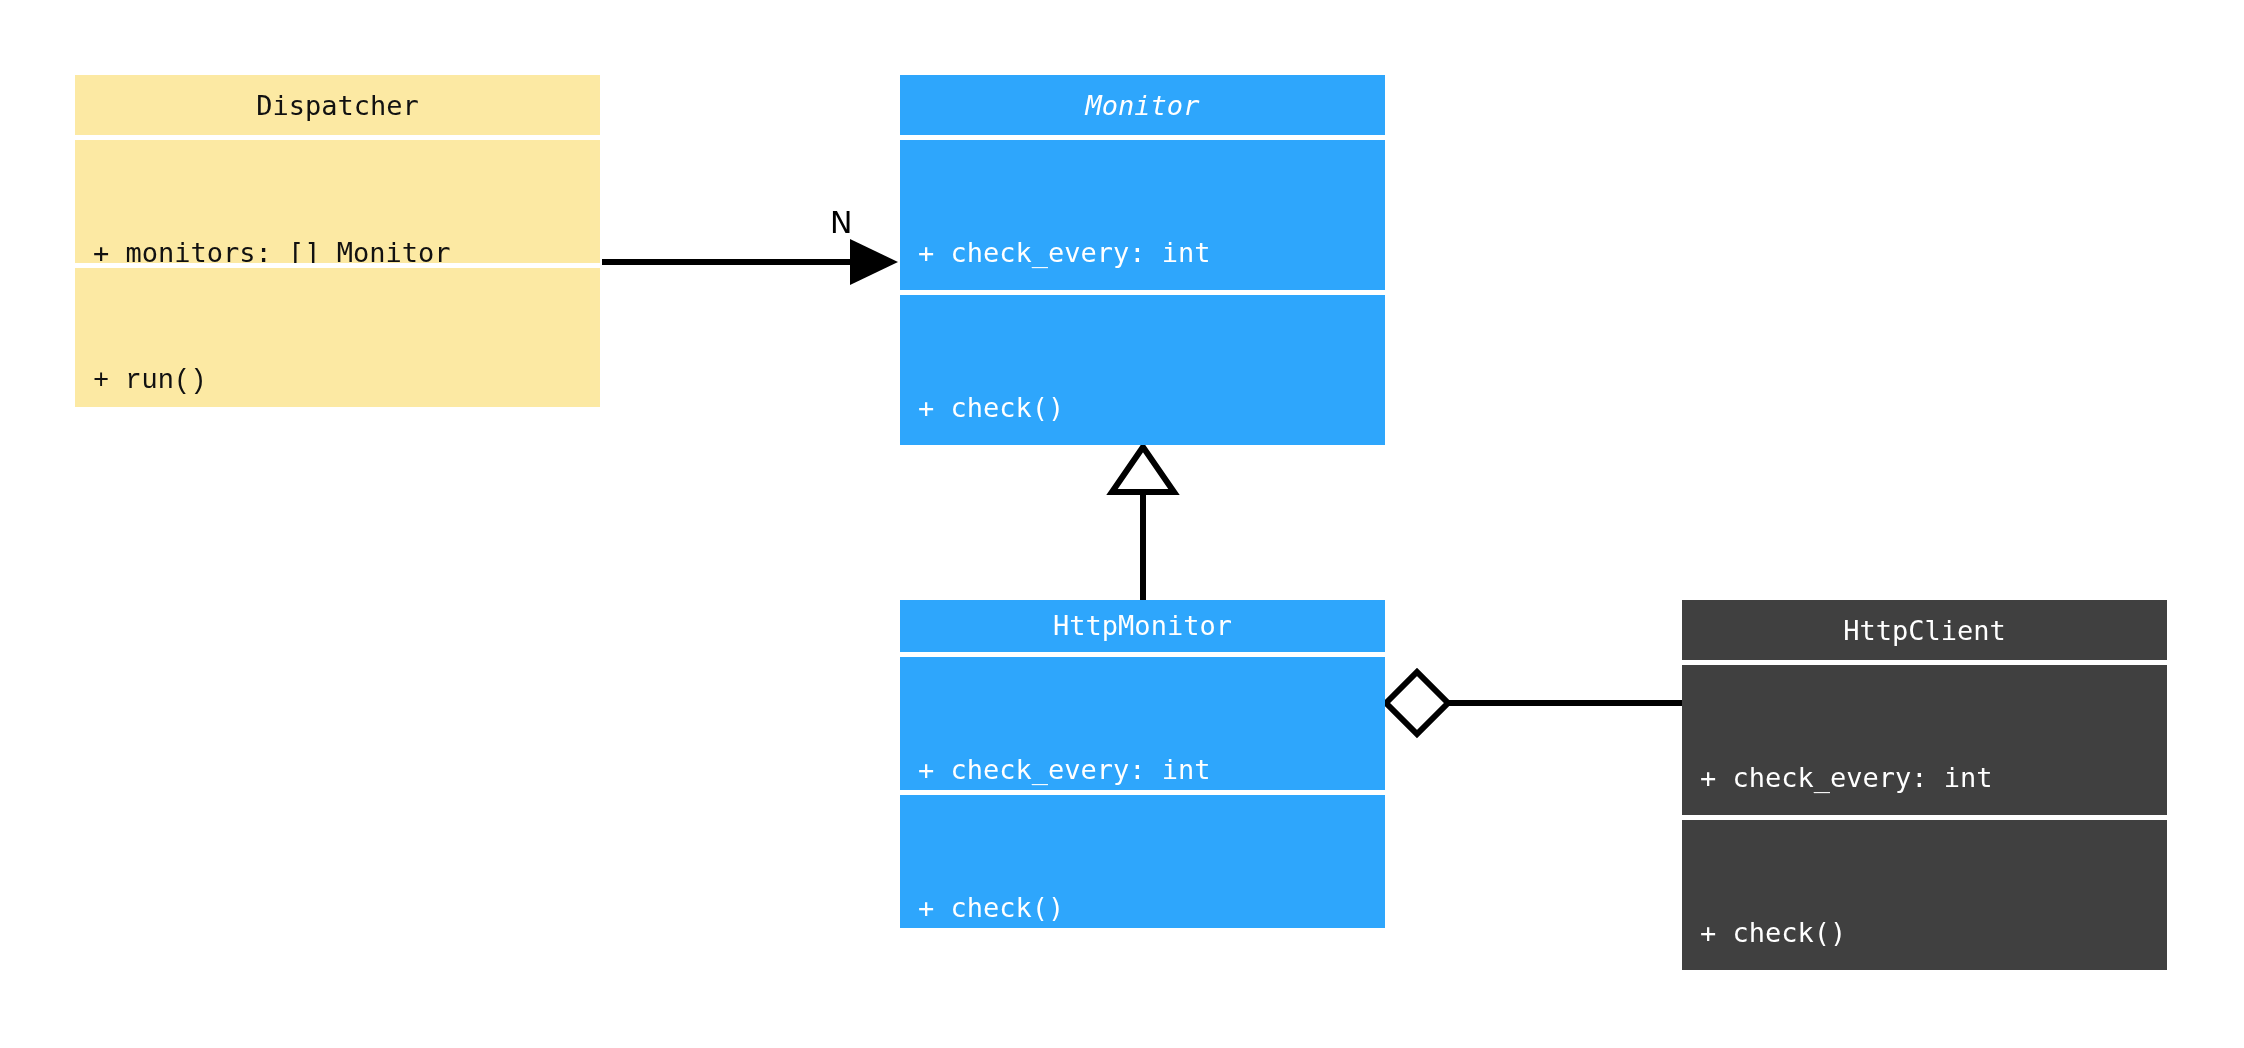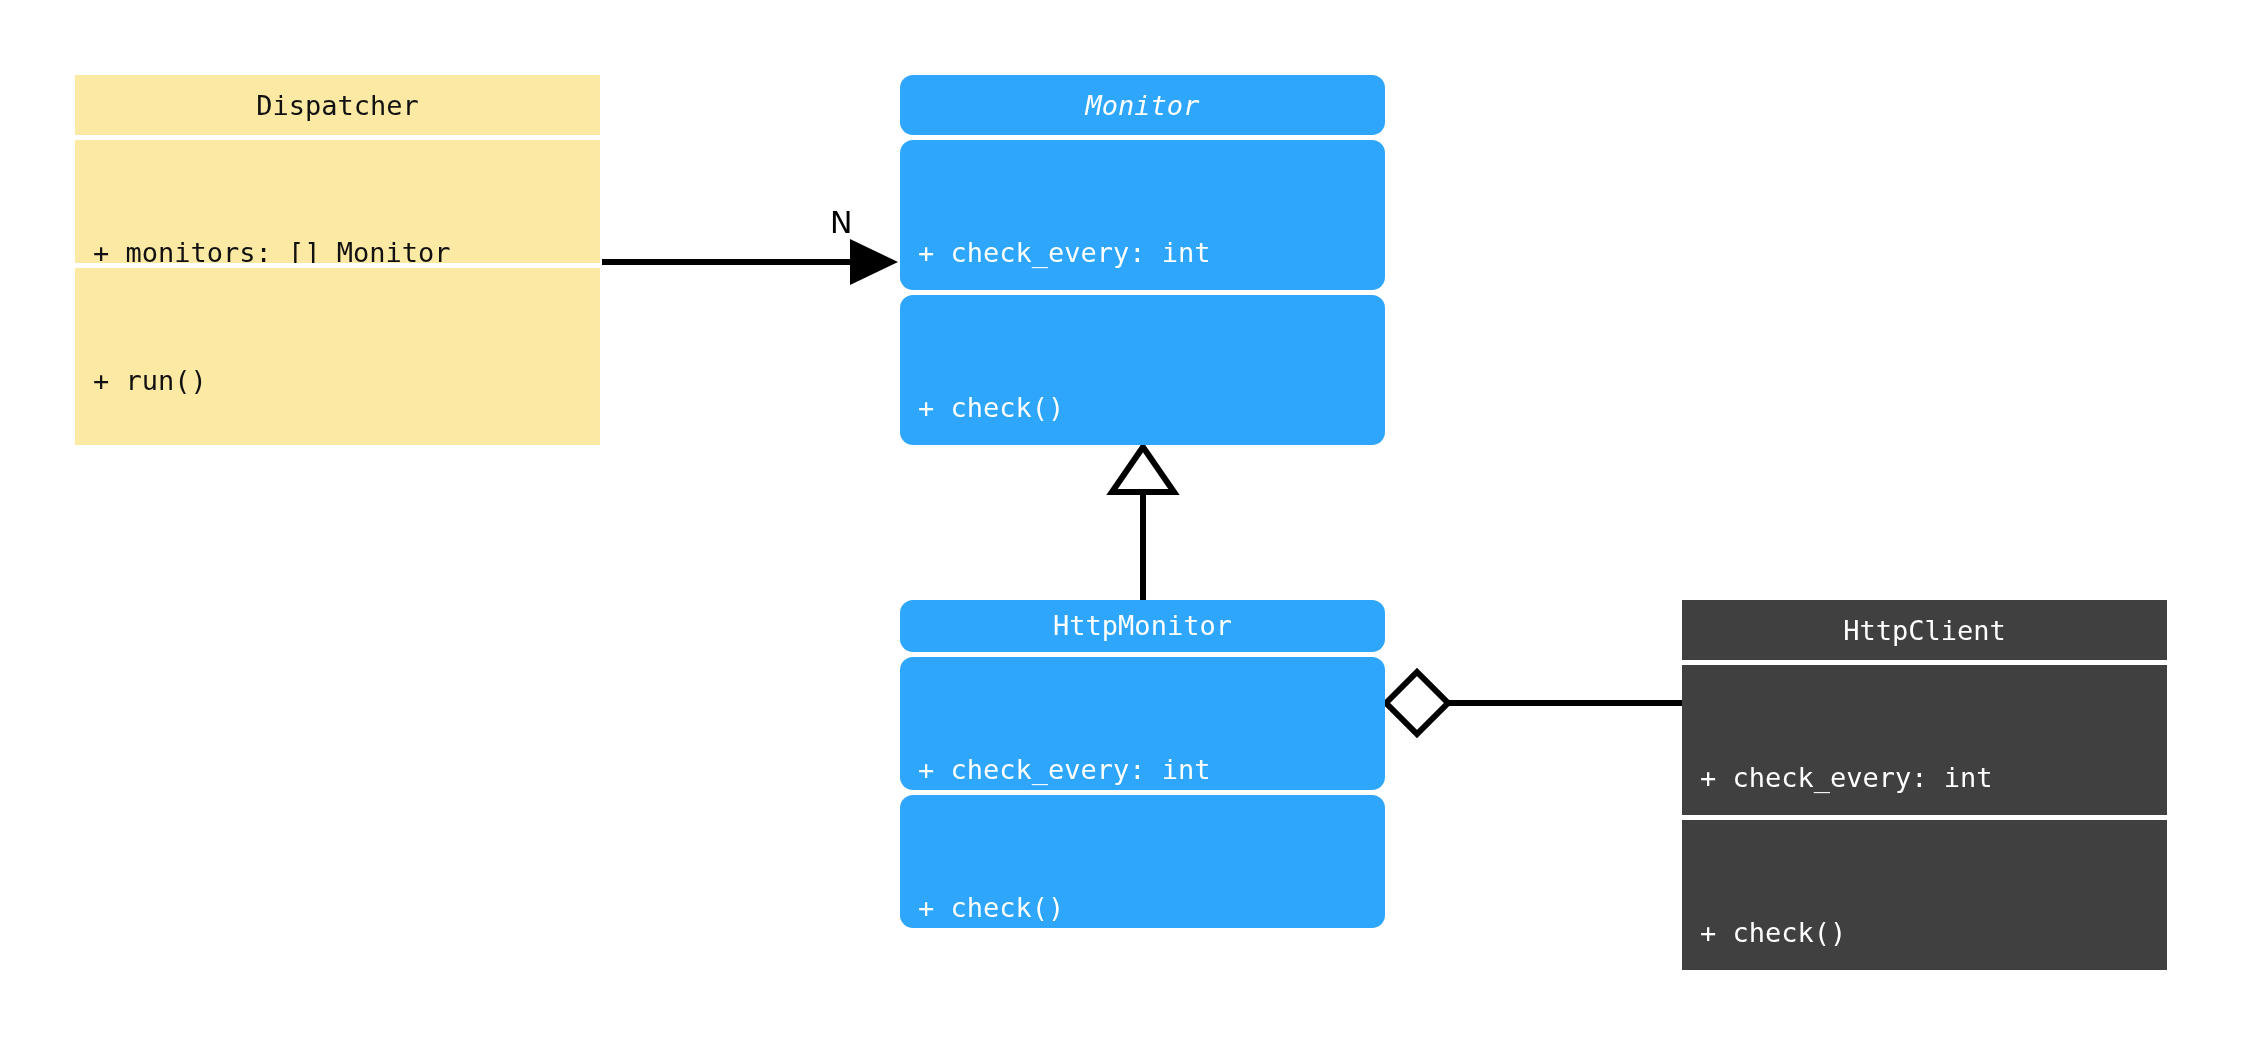--- a/index.html
+++ b/index.html
@@ -54,21 +54,21 @@
     white-space: pre;
   }
 
   
   .theme-yellow .compartment { background: #fce9a3; }
   .theme-yellow .cls-title,
   .theme-yellow .cls-body { color: #111111; }
 
   .theme-blue .compartment { background: #2ea6fc; }
   .theme-blue .cls-title,
-  .theme-blue .cls-body { color: #ffffff; border-radius: 13px; }
+  .theme-blue .cls-body { color: #ffffff; }
 
   .theme-green .compartment { background: #404040; }
   .theme-green .cls-title,
   .theme-green .cls-body { color: #ffffff; }
 
   
   .edge-svg {
     position: absolute;
     left: 0;
     top: 0;
@@ -107,21 +107,21 @@
     </g>
   </svg>
 
   <div class="edge-label" style="left:830px; top:205px;">N</div>
 
   <div class="uml-class theme-yellow" style="left:75px; top:75px; width:525px; height:370px;">
     <div class="compartment cls-title" style="height:60px;">Dispatcher</div>
     <div class="compartment cls-body" style="height:123px;">
       <div class="member">+ monitors: [] Monitor</div>
     </div>
-    <div class="compartment cls-body" style="height:177px;">
+    <div class="compartment cls-body" style="height:139px;font-family:Liberation Mono, monospace;">
       <div class="member">+ run()</div>
       
       
     </div>
   </div>
 
   <div class="uml-class theme-blue cls-abstract" style="left:900px; top:75px; width:485px; height:370px;">
     <div class="compartment cls-title" style="height:60px;">Monitor</div>
     <div class="compartment cls-body" style="height:150px;">
       <div class="member">+ check_every: int</div>

